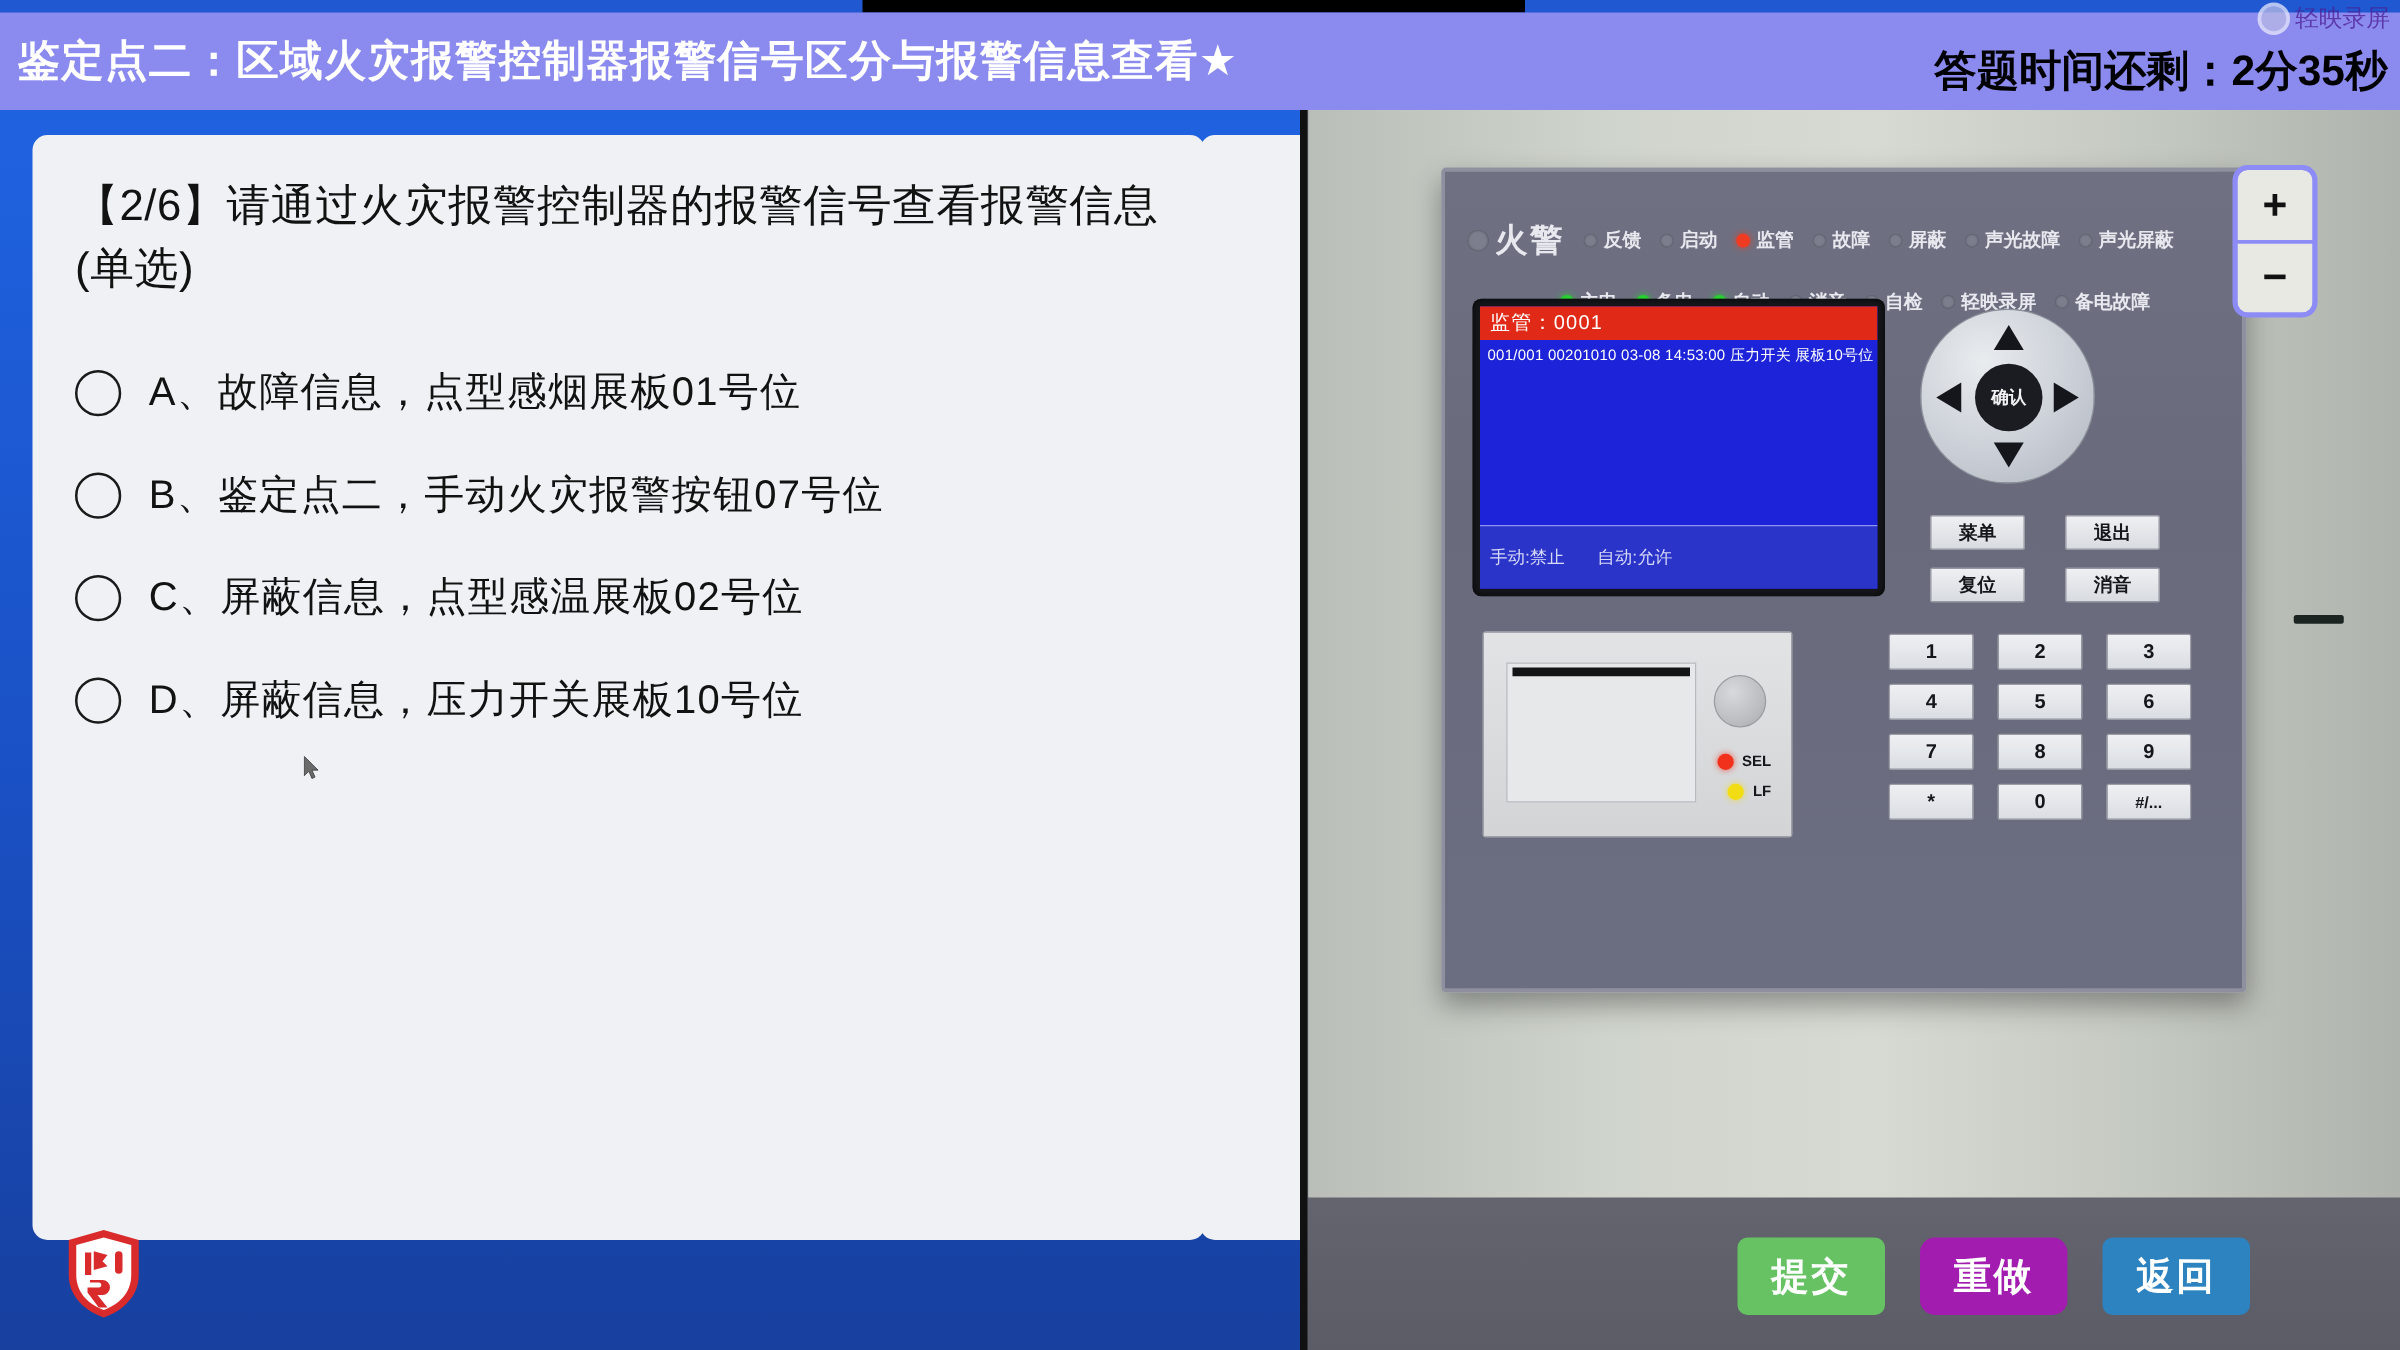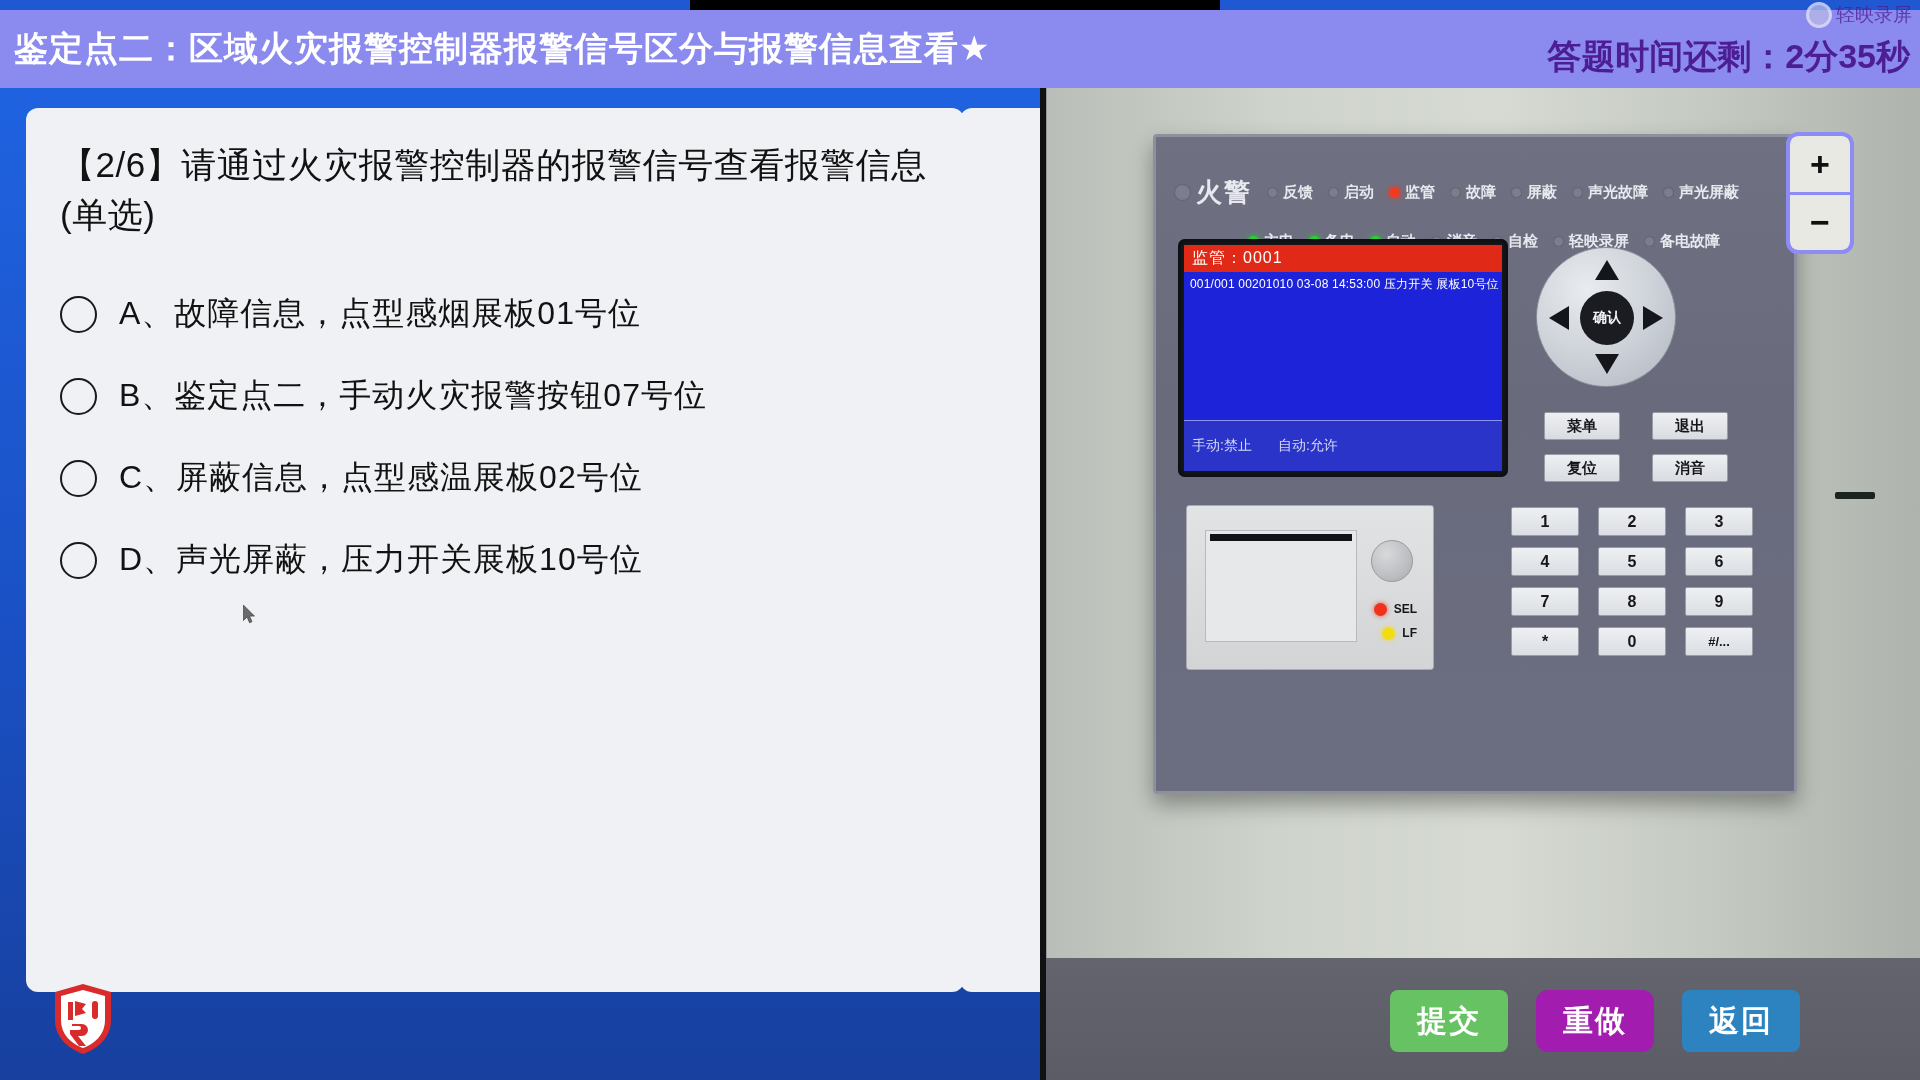--- a/index.html
+++ b/index.html
@@ -25,21 +25,21 @@
   }
   .header-title {
     color: #ffffff; font-size: 34px; font-weight: bold;
     padding-left: 14px; letter-spacing: 1px; white-space: nowrap;
   }
   .header-right {
     position: relative; display: flex; align-items: flex-end;
     padding-right: 10px; height: 78px;
   }
   .timer-text {
-    color: #4c1d95; font-size: 34px; font-weight: bold;
+    color: #000000; font-size: 34px; font-weight: bold;
     white-space: nowrap; padding-bottom: 8px;
   }
   .watermark {
     position: absolute; right: 8px; top: -8px;
     display: flex; align-items: center; gap: 4px;
     opacity: .75;
   }
   .wm-ring {
     width: 26px; height: 26px; border-radius: 50%;
     border: 3px solid #e8e8fb; background: #b9bbe6;
@@ -307,21 +307,21 @@
       <div class="option-row">
         <div class="radio"></div>
         <div class="option-label">B、鉴定点二，手动火灾报警按钮07号位</div>
       </div>
       <div class="option-row">
         <div class="radio"></div>
         <div class="option-label">C、屏蔽信息，点型感温展板02号位</div>
       </div>
       <div class="option-row">
         <div class="radio"></div>
-        <div class="option-label">D、声光屏蔽，压力开关展板10号位</div>
+        <div class="option-label">D、屏蔽信息，压力开关展板10号位</div>
       </div>
     </div>
   </div>
 
   <svg class="cursor" viewBox="0 0 12 18">
     <path d="M0 0 L0 14 L3.4 10.8 L5.6 16 L7.8 15 L5.6 10 L10 10 Z" fill="#6b6b6b" stroke="#3a3a3a" stroke-width=".6"></path>
   </svg>
 
   <svg class="emblem" viewBox="0 0 62 74">
     <path d="M31 2 L59 10 L59 38 C59 56 45 67 31 72 C17 67 3 56 3 38 L3 10 Z" fill="#d92b2b"></path>

